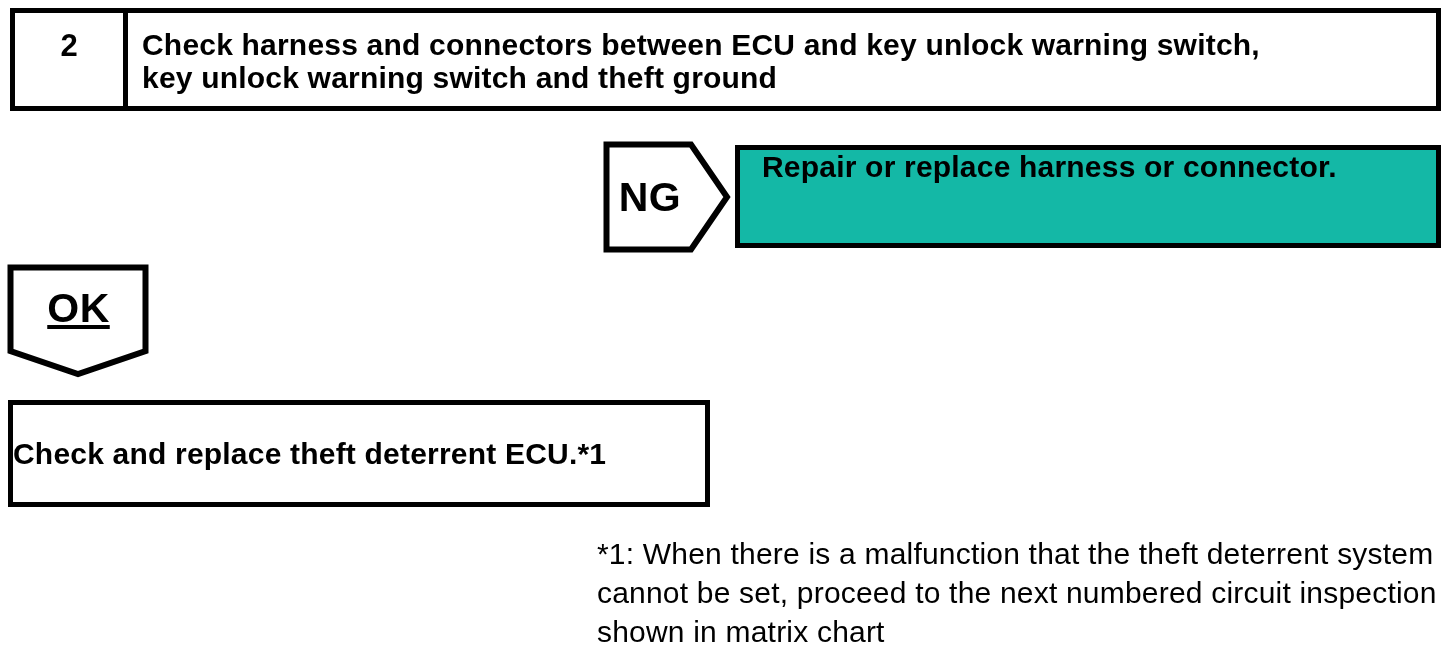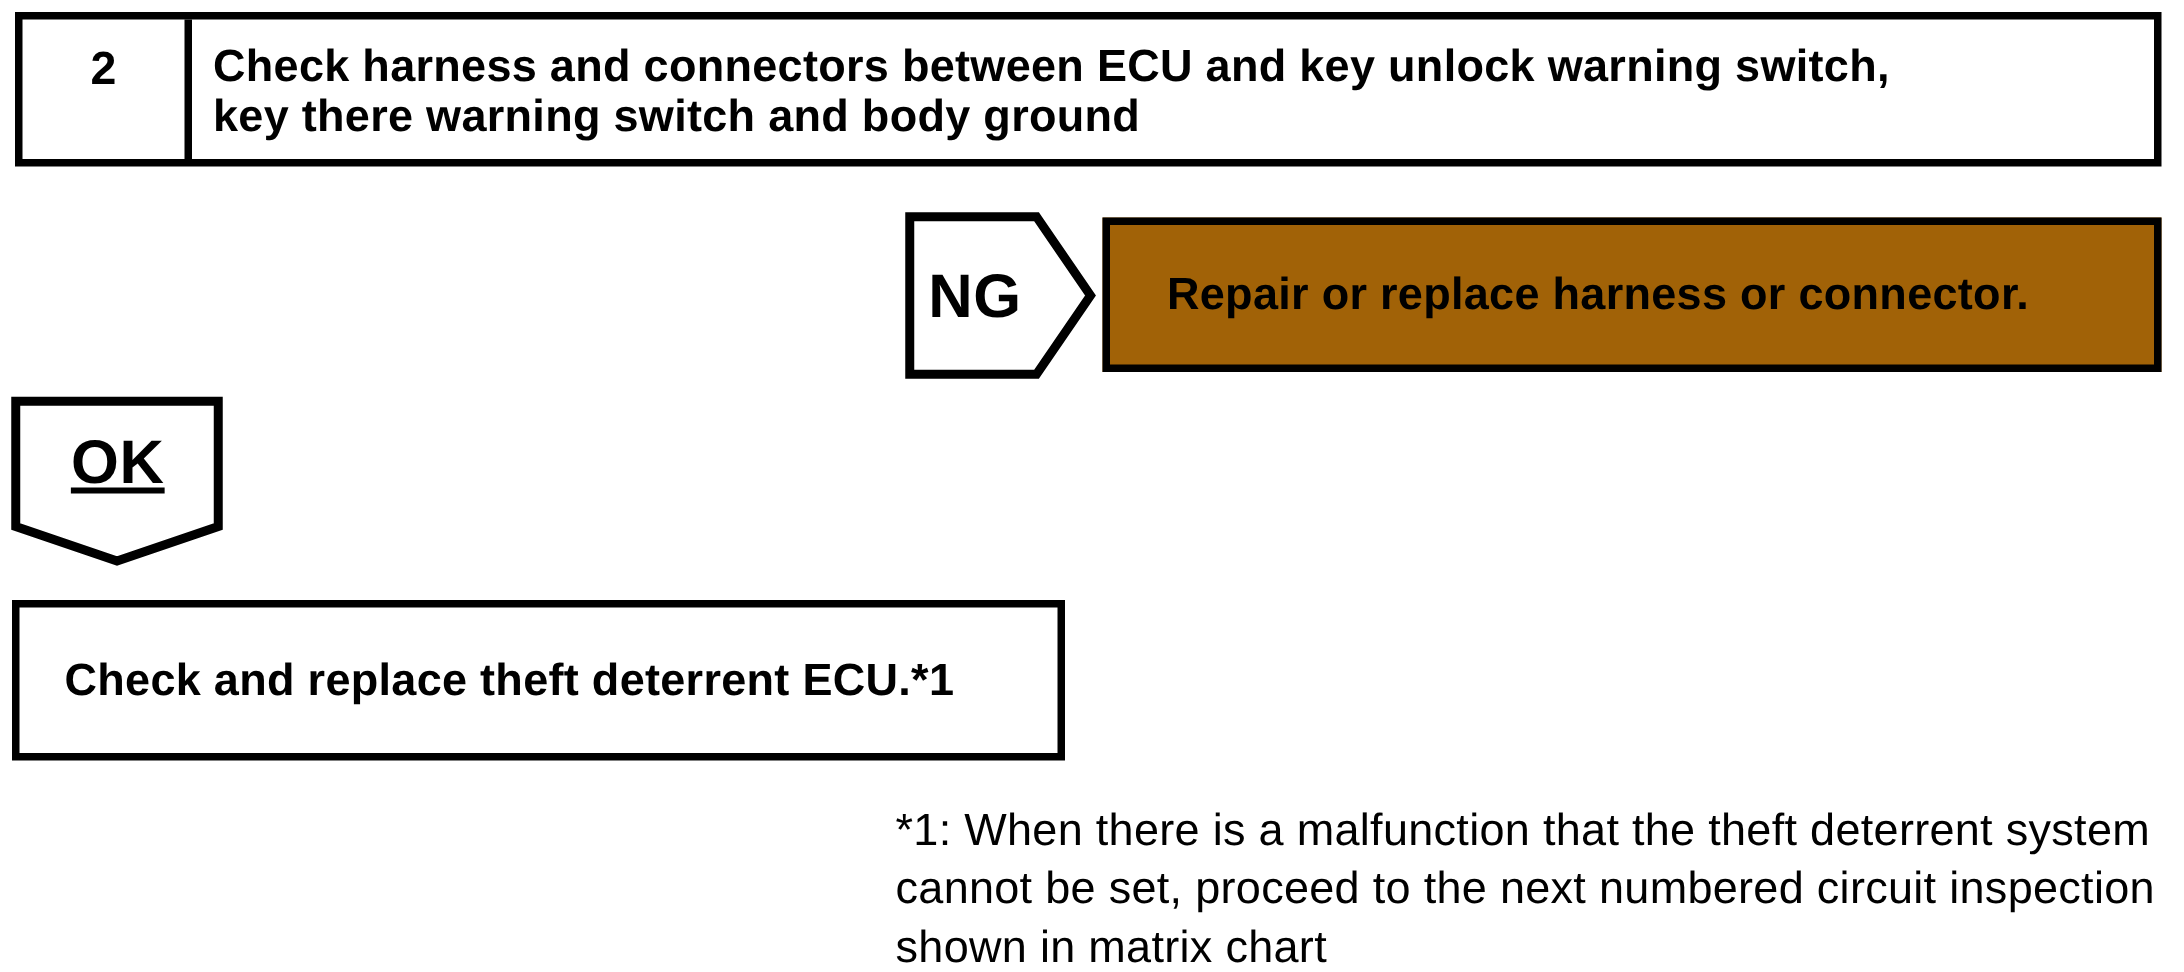--- a/index.html
+++ b/index.html
@@ -38,32 +38,31 @@
   .connector-label {
     position:absolute;
     display:flex; align-items:center; justify-content:center;
     font-weight:700; font-size:41px; letter-spacing:0.5px;
   }
   
   .ng-result-box {
     position:absolute; left:735px; top:145px;
     width:706px; height:103px;
     border:5px solid #000;
-    display:flex; align-items:center;
-    padding-left:38px;
+    display:flex; 
+    padding-left:22px;
     font-weight:700; font-size:30px;
-    background:#a16207;
+    background:#14b8a6;
     letter-spacing:0.2px;
   }
   .action-box {
     position:absolute; left:8px; top:400px;
     width:702px; height:107px;
     border:5px solid #000;
     display:flex; align-items:center;
-    padding-left:30px;
     font-weight:700; font-size:30px;
     background:#fff;
     letter-spacing:0.2px;
   }
   
   .footnote {
     position:absolute; left:597px; top:534px;
     width:862px;
     font-weight:400; font-size:30px; line-height:39px;
     letter-spacing:0.2px;
@@ -73,21 +72,21 @@
 <body>
 
 <div class="page">
 
   <div class="step-box">
     <div class="step-number-cell">
       <span>2</span>
     </div>
     <div class="step-instruction">
       <div>Check harness and connectors between ECU and key unlock warning switch,</div>
-      <div>key there warning switch and body ground</div>
+      <div>key unlock warning switch and theft ground</div>
     </div>
   </div>
 
   <svg class="connector-svg" style="left:603px; top:141px;" width="128" height="112">
     <polygon points="3.5,3.5 88,3.5 124,56 88,108.5 3.5,108.5" fill="#ffffff" stroke="#000000" stroke-width="6" stroke-linejoin="miter"></polygon>
   </svg>
   <div class="connector-label" style="left:603px; top:141px; width:94px; height:112px;">NG</div>
 
   <div class="ng-result-box">
     <span>Repair or replace harness or connector.</span>

